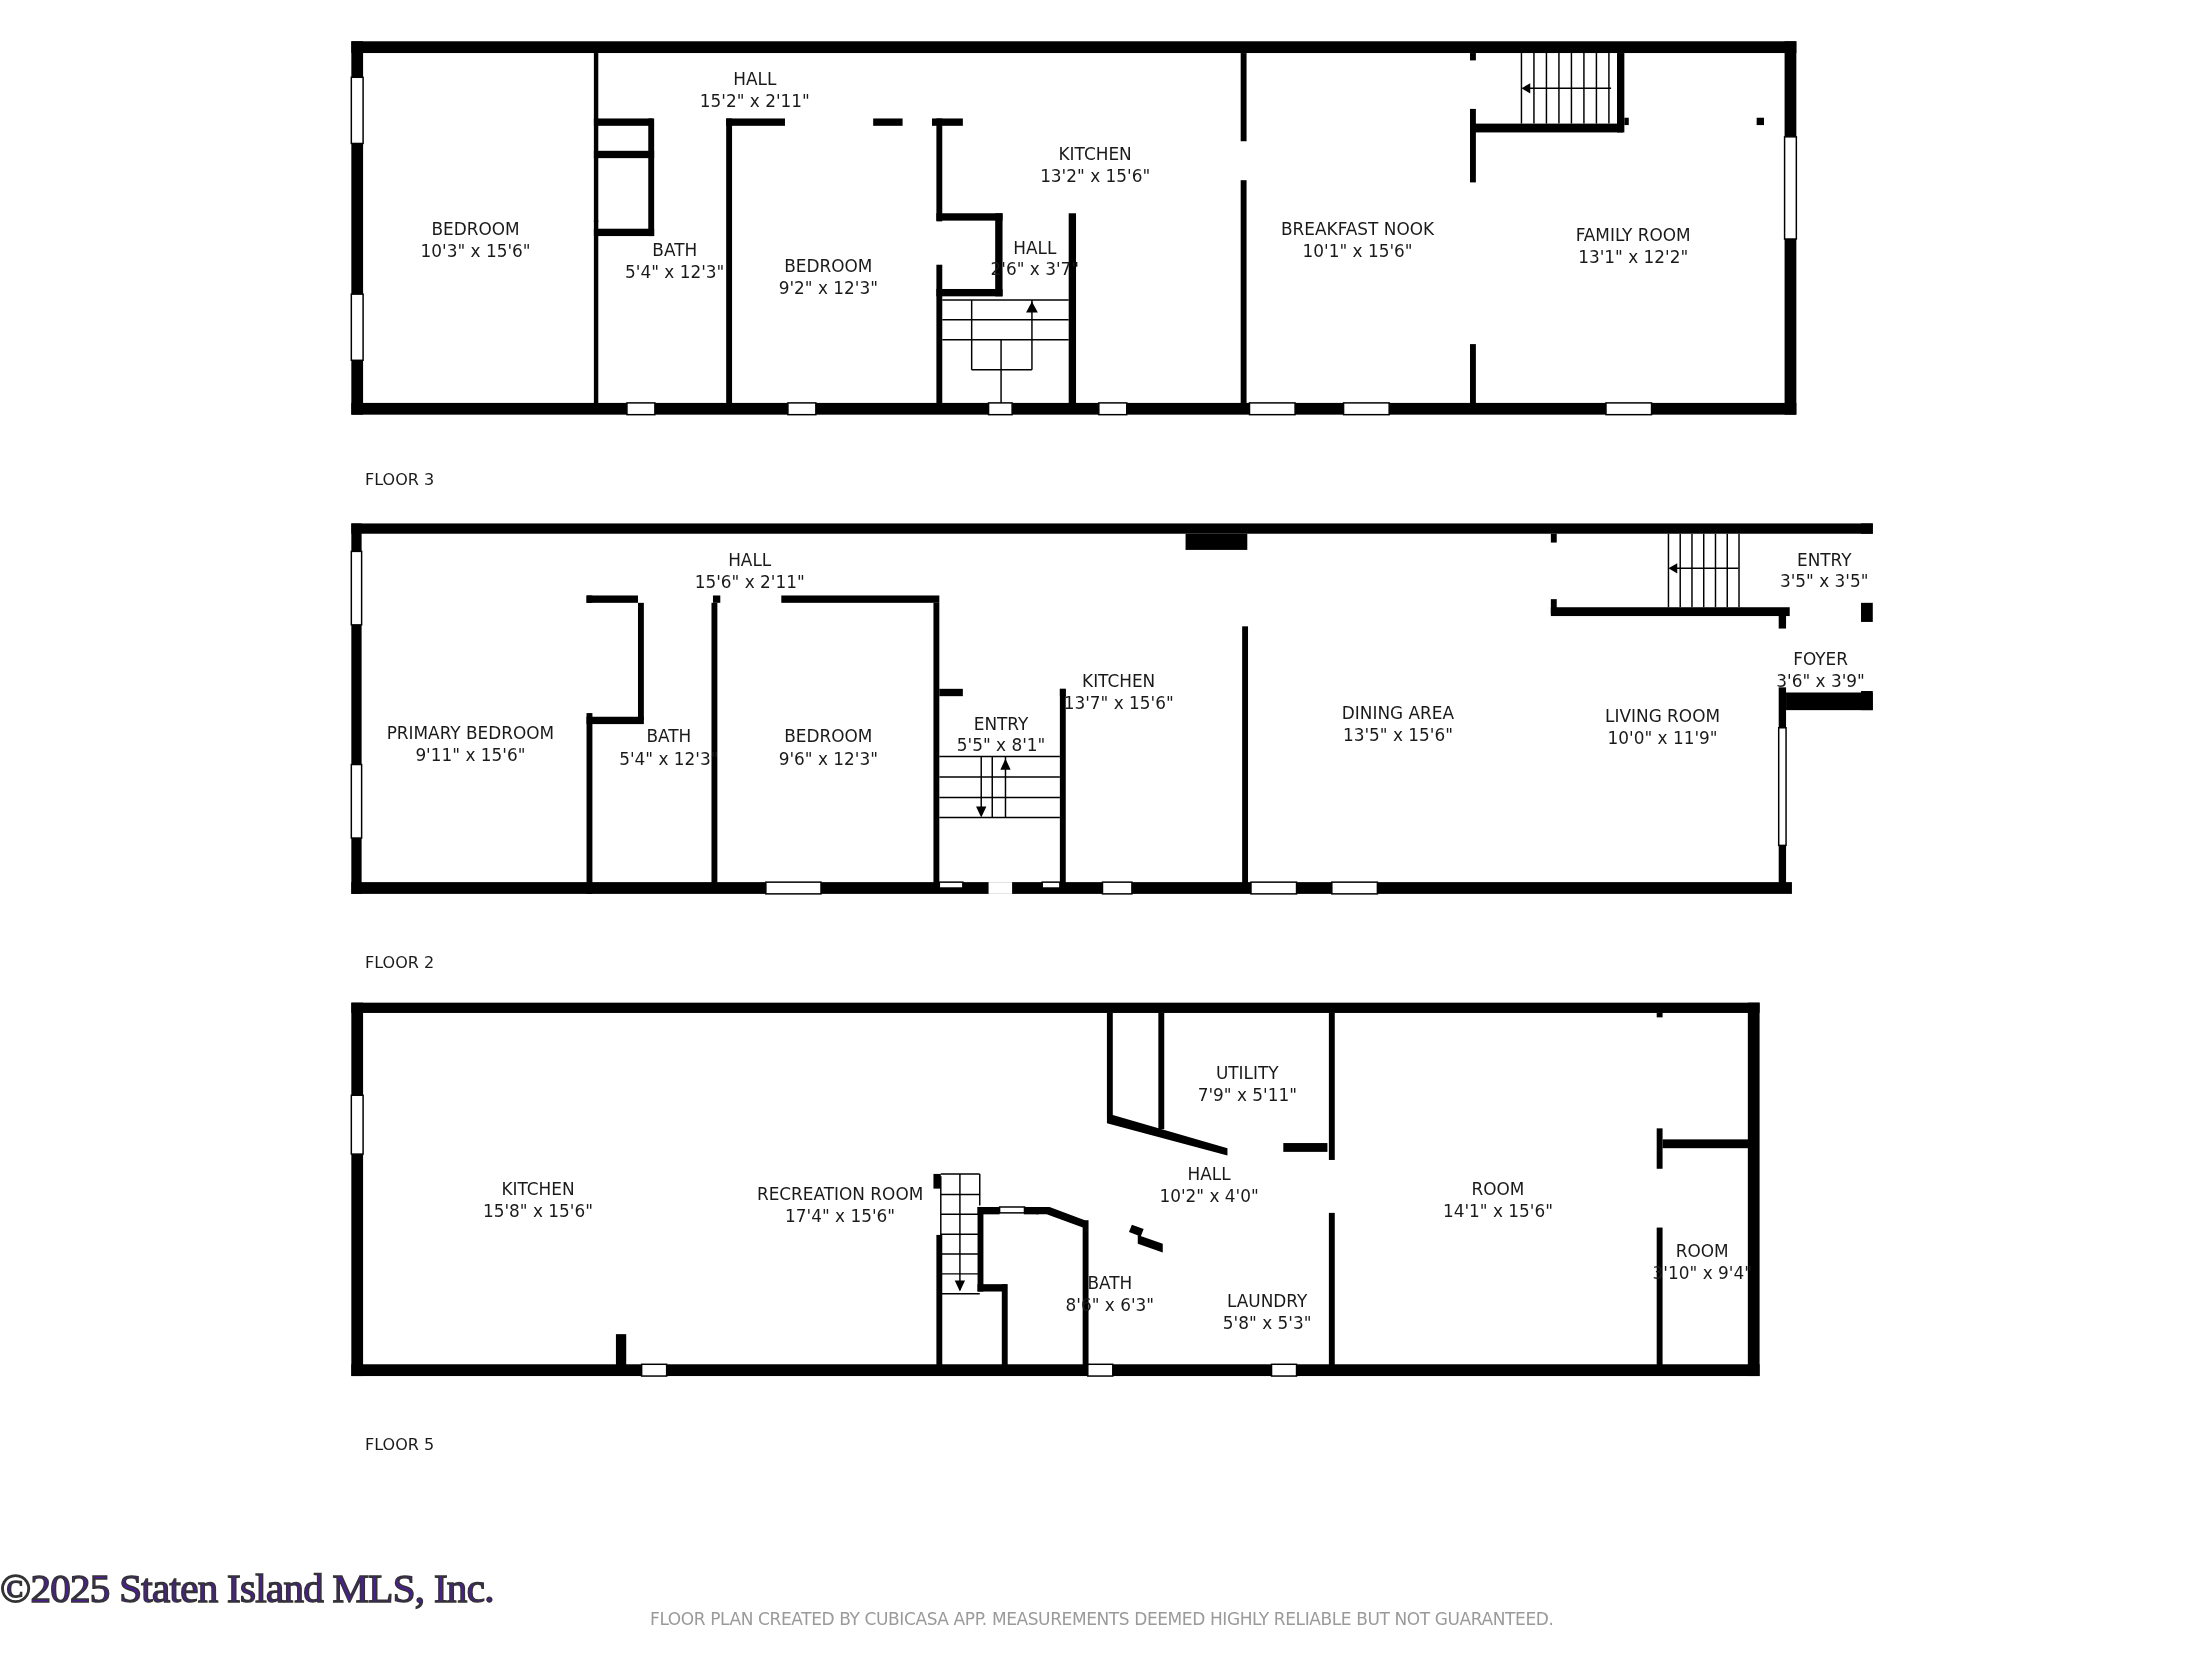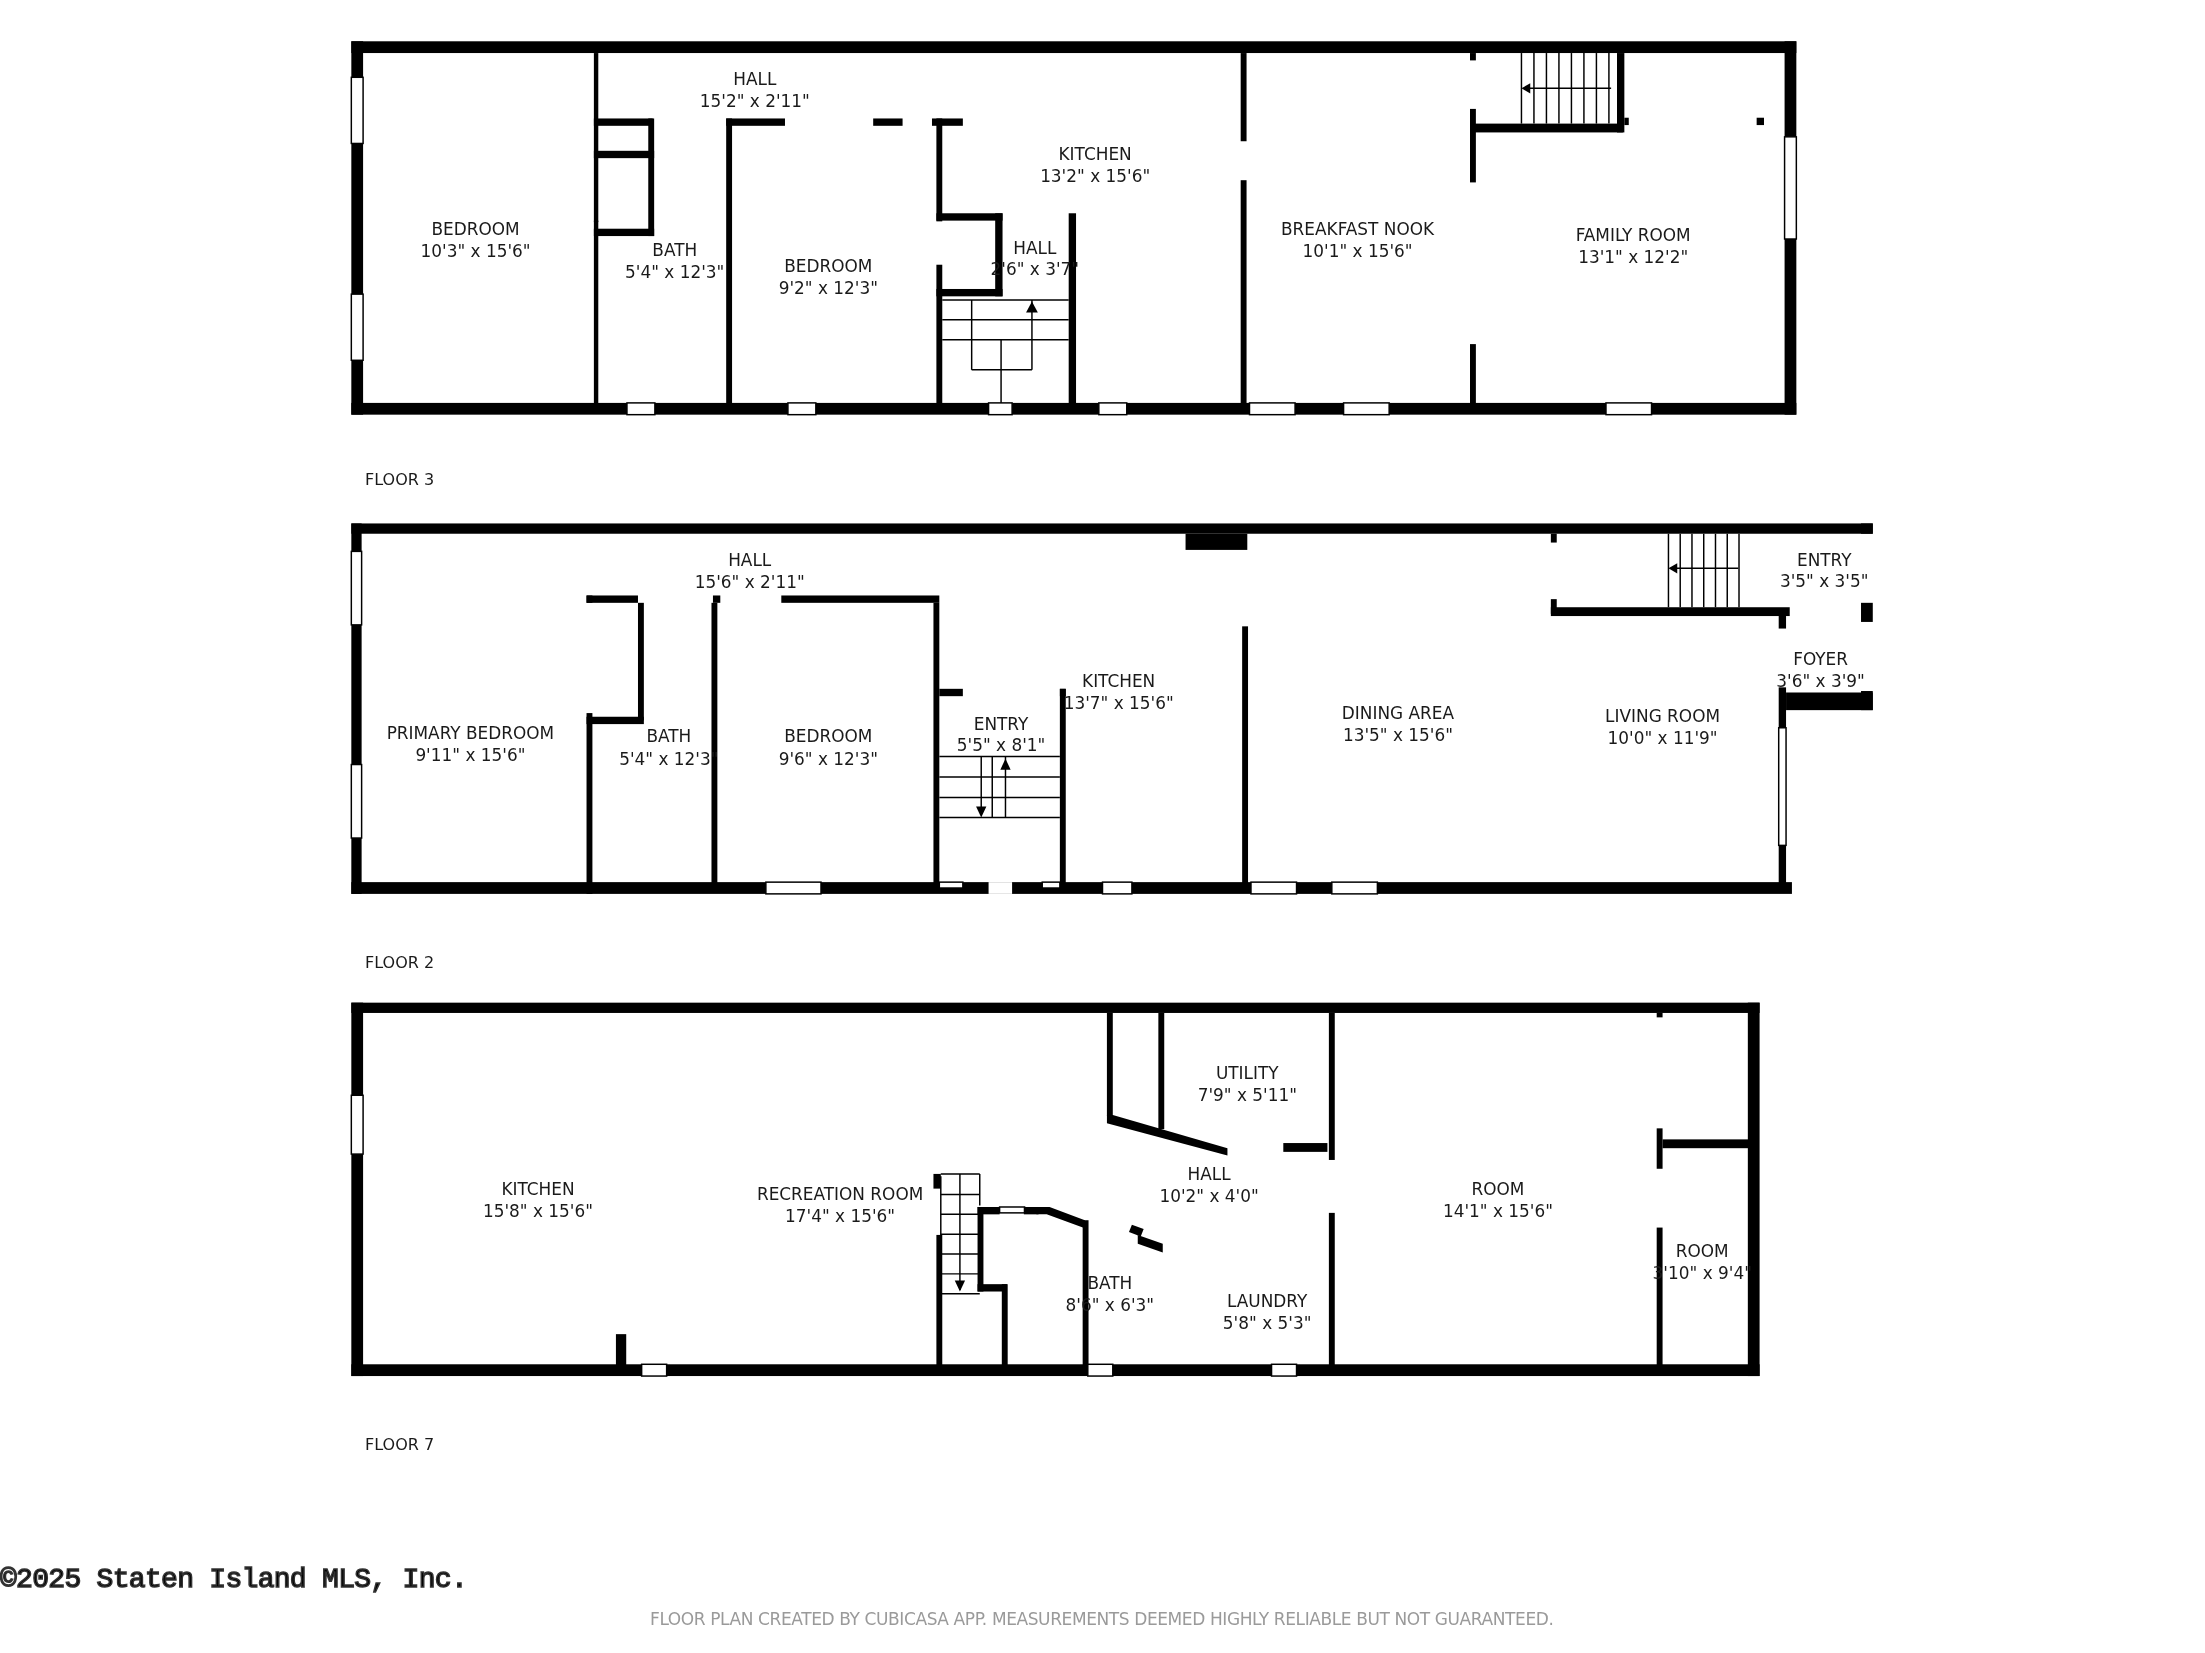--- a/index.html
+++ b/index.html
@@ -5,21 +5,21 @@
   html, body { margin:0; padding:0; background:#ffffff; }
   body { width:2205px; height:1654px; position:relative; overflow:hidden; font-family:"DejaVu Sans", sans-serif; }
   svg { position:absolute; left:0; top:0; }
   .wall { fill:#000; }
   .win { fill:#fff; stroke:#000; stroke-width:2; }
   .opening { fill:#fff; }
   .thin { stroke:#000; stroke-width:2; fill:none; }
   .room-name { font-family:"DejaVu Sans", sans-serif; font-size:23px; fill:#1a1a1a; text-anchor:middle; }
   .room-dim { font-family:"DejaVu Sans", sans-serif; font-size:23px; fill:#1a1a1a; text-anchor:middle; }
   .floor-label { position:absolute; font-family:"DejaVu Sans", sans-serif; font-size:16px; color:#1a1a1a;margin-left:12px; }
-  .copyright { position:absolute; left:0; top:1564px; font-family:Liberation Mono, monospace; font-size:28px; color:#000000;
+  .copyright { position:absolute; left:0; top:1564px; font-family:Liberation Serif, serif; font-size:41px; color:#4c1d95;
     -webkit-text-stroke:1.5px #333; letter-spacing:-0.7px; }
   .disclaimer { position:absolute; left:650px; top:1601px; font-family:"DejaVu Sans", sans-serif; font-size:17px; color:#9a9a9a; letter-spacing:-0.4px;margin-top:8px; }
   .tick { fill:#000; }
 </style>
 </head>
 <body>
 
 <svg width="2205" height="1654" viewBox="0 0 3000 2250">
 
   <g>
@@ -279,17 +279,17 @@
     <text class="room-dim" x="1724" y="1808">5'8" x 5'3"</text>
     <text class="room-name" x="2038" y="1625">ROOM</text>
     <text class="room-dim" x="2038" y="1655">14'1" x 15'6"</text>
     <text class="room-name" x="2316" y="1710">ROOM</text>
     <text class="room-dim" x="2316" y="1740">3'10" x 9'4"</text>
   </g>
 </svg>
 
 <div class="floor-label" style="left:353px; top:470px;">FLOOR 3</div>
 <div class="floor-label" style="left:353px; top:953px;">FLOOR 2</div>
-<div class="floor-label" style="left:353px; top:1435px;">FLOOR 7</div>
+<div class="floor-label" style="left:353px; top:1435px;">FLOOR 5</div>
 
 <div class="copyright">©2025 Staten Island MLS, Inc.</div>
 <div class="disclaimer">FLOOR PLAN CREATED BY CUBICASA APP. MEASUREMENTS DEEMED HIGHLY RELIABLE BUT NOT GUARANTEED.</div>
 
 
 </body></html>

